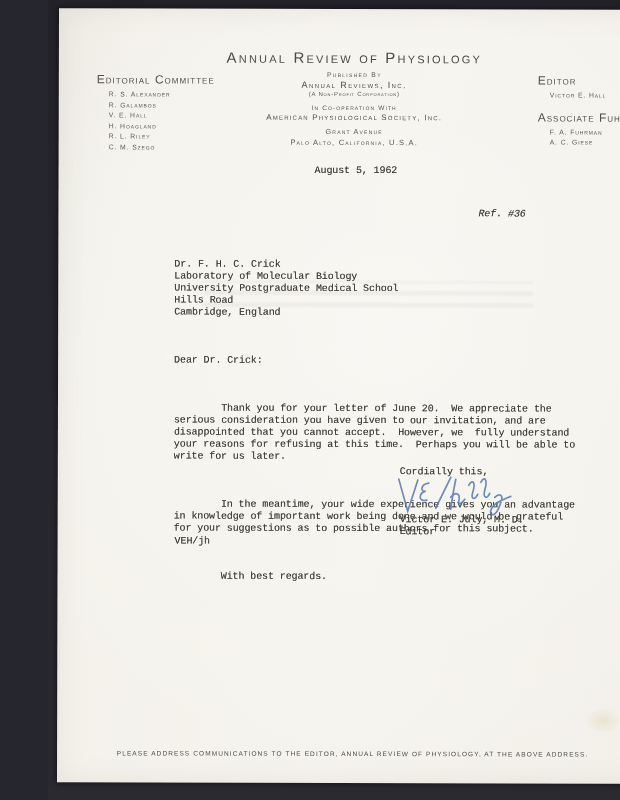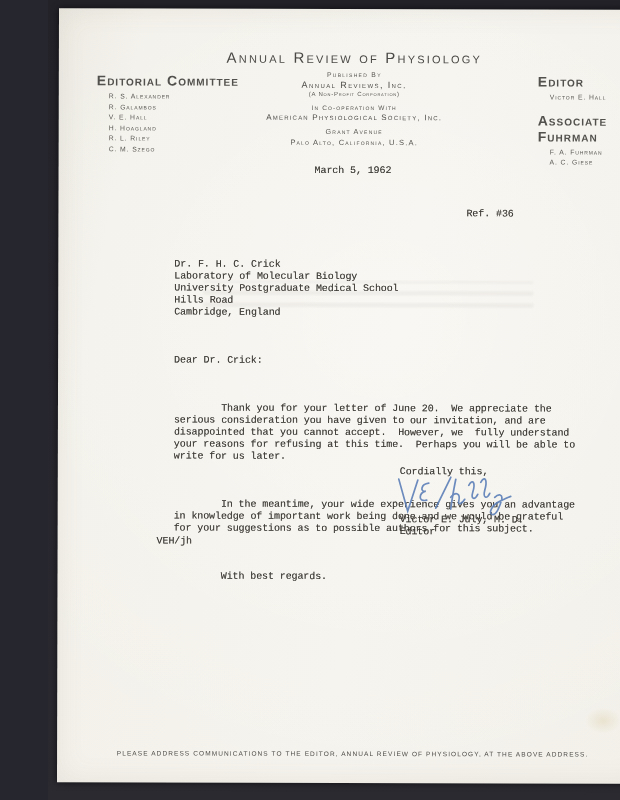--- a/index.html
+++ b/index.html
@@ -51,43 +51,43 @@
   .lh-left {
     position: absolute; left: 38px; top: 64px;
     color: #5c5a55;
     font-variant: small-caps;
   }
   .lh-right {
     position: absolute; left: 479px; top: 64px;
     color: #5c5a55;
     font-variant: small-caps;
   }
-  .lh-heading { font-size: 14px; letter-spacing: 1px; color: #53514d; font-weight: bold; }
+  .lh-heading { font-size: 12px; letter-spacing: 1px; color: #53514d; }
   .lh-names { margin-top: 3px; padding-left: 12px; }
   .lh-name { font-size: 6.8px; letter-spacing: 0.9px; line-height: 10.6px; }
   .lh-right .lh-heading2 { margin-top: 9px; }
   
   .typed, .typed pre {
     font-family: "Liberation Mono", monospace;
     font-size: 10px;
     letter-spacing: -0.1px;
     line-height: 12px;
     color: #3d3a35;
     text-shadow: 0 0 0.5px rgba(61,58,53,0.55);
     white-space: pre;
   }
   .date  { position: absolute; left: 256px; top: 156px; }
-  .ref   { position: absolute; left: 408px; top: 199px; }
+  .ref   { position: absolute; left: 420px; top: 199px; font-style: italic; }
   .body-block { position: absolute; left: 116px; top: 226px; }
   .body-block pre { margin: 0 0 12px 0; }
   .closing      { position: absolute; left: 342px; top: 457px; }
   .signature    { position: absolute; left: 336px; top: 464px; width: 126px; height: 48px; }
   .signer       { position: absolute; left: 342px; top: 505px; }
   .signer-title { position: absolute; left: 342px; top: 517px; }
-  .initials     { position: absolute; left: 99px; top: 527px; }
+  .initials     { position: absolute; left: 117px; top: 527px; }
   
   .footer {
     position: absolute; top: 741px; left: 0; right: 0;
     text-align: center;
     font-size: 6.5px;
     letter-spacing: 1.1px;
     color: #504e4a;
   }
   
   .ghost {
@@ -138,21 +138,21 @@
       <div class="lh-names">
         <div class="lh-name">Victor E. Hall</div>
       </div>
       <div class="lh-heading lh-heading2">Associate Fuhrman</div>
       <div class="lh-names">
         <div class="lh-name">F. A. Fuhrman</div>
         <div class="lh-name">A. C. Giese</div>
       </div>
     </div>
 
-    <div class="typed date">March 5, 1962</div>
+    <div class="typed date">August 5, 1962</div>
     <div class="typed ref">Ref. #36</div>
 
     <div class="typed body-block">
       <pre>Dr. F. H. C. Crick
 Laboratory of Molecular Biology
 University Postgraduate Medical School
 Hills Road
 Cambridge, England</pre>
       <pre>Dear Dr. Crick:</pre>
       <pre>        Thank you for your letter of June 20.  We appreciate the

